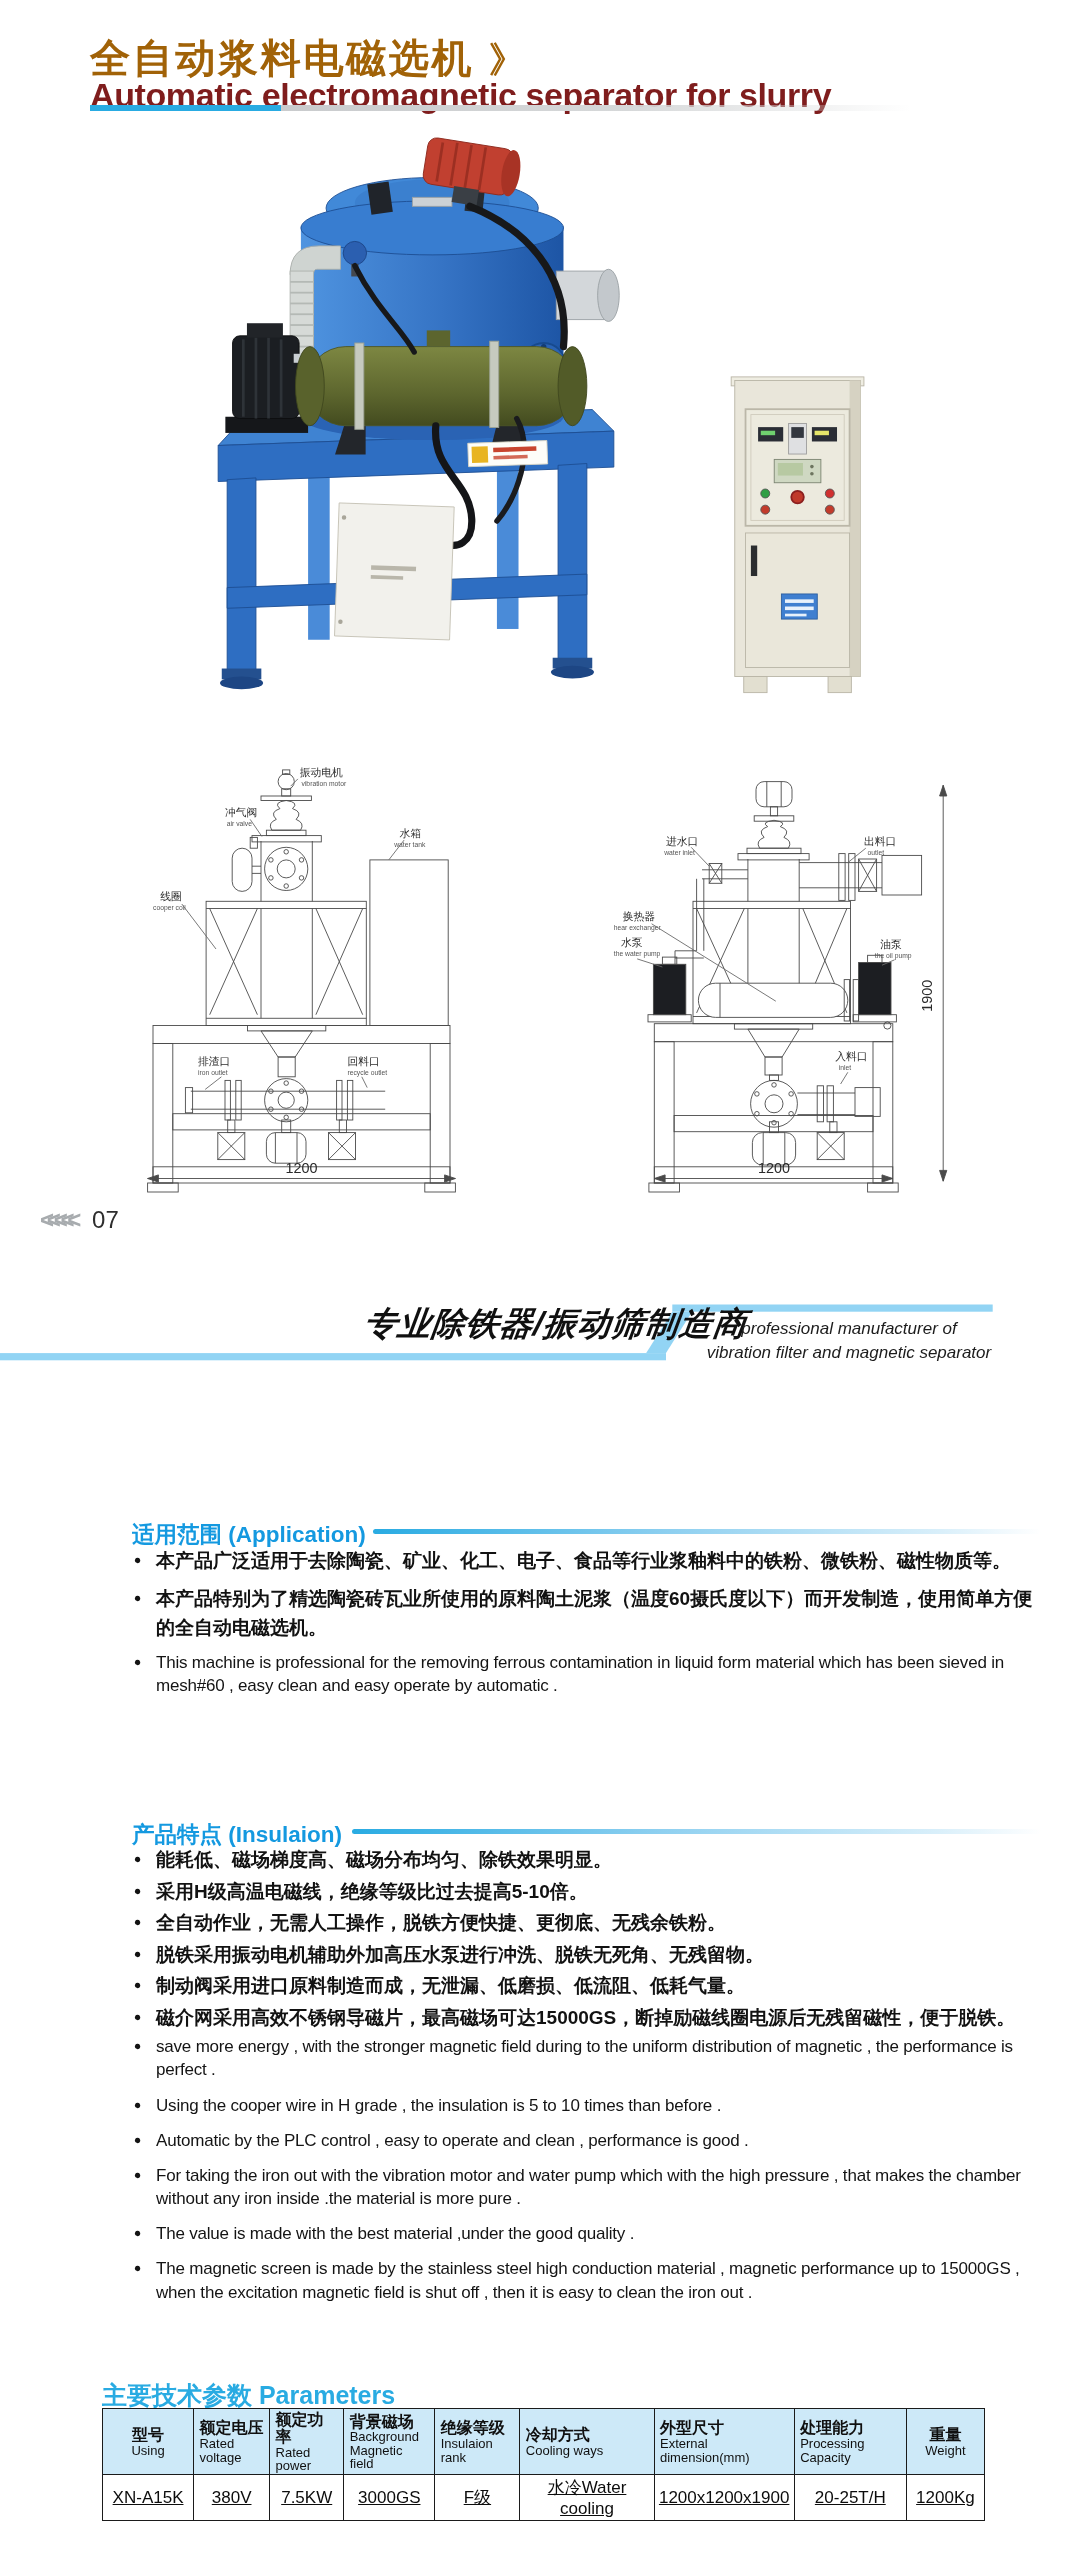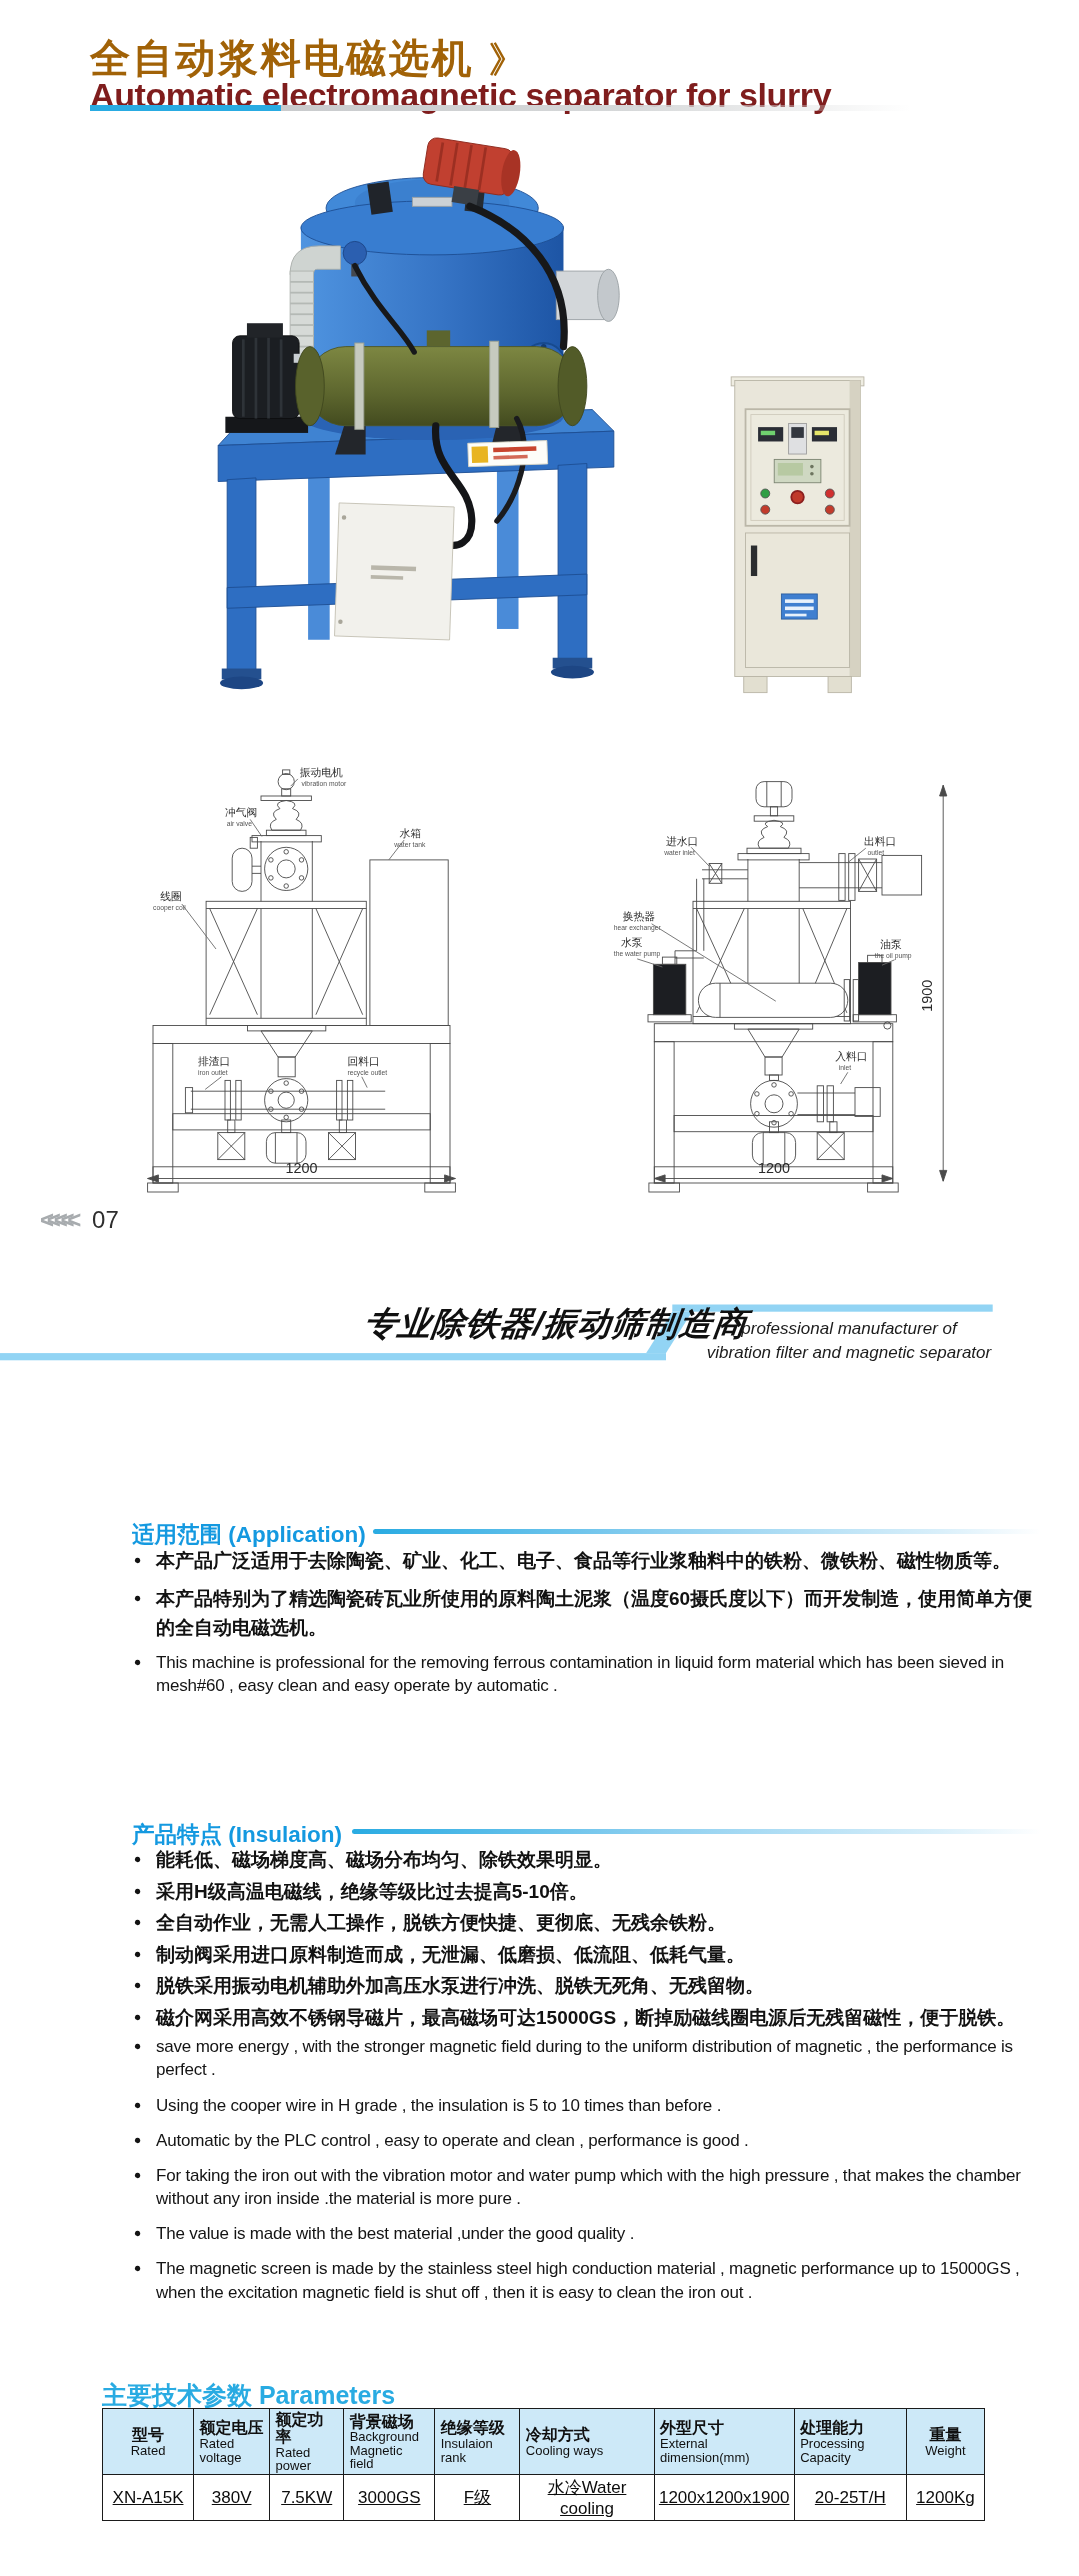--- a/index.html
+++ b/index.html
@@ -508,22 +508,22 @@
 
   <div class="section" style="top:1819px;">
     <div class="section-head">
       <span class="section-title">产品特点 (Insulaion)</span>
       <div class="section-rule rule-feat"></div>
     </div>
     <ul class="bullets cn-b tight mt16">
       <li>能耗低、磁场梯度高、磁场分布均匀、除铁效果明显。</li>
       <li>采用H级高温电磁线，绝缘等级比过去提高5-10倍。</li>
       <li>全自动作业，无需人工操作，脱铁方便快捷、更彻底、无残余铁粉。</li>
+      <li>脱铁采用振动电机辅助外加高压水泵进行冲洗、脱铁无死角、无残留物。</li>
       <li>制动阀采用进口原料制造而成，无泄漏、低磨损、低流阻、低耗气量。</li>
-      <li>脱铁采用振动电机辅助外加高压水泵进行冲洗、脱铁无死角、无残留物。</li>
       <li>磁介网采用高效不锈钢导磁片，最高磁场可达15000GS，断掉励磁线圈电源后无残留磁性，便于脱铁。</li>
     </ul>
     <ul class="bullets en-b mt40">
       <li>save more energy , with the stronger magnetic field during to the uniform distribution of magnetic , the performance is perfect .</li>
       <li>Using the cooper wire in H grade , the insulation is 5 to 10 times than before .</li>
       <li>Automatic by the PLC control , easy to operate and clean , performance is good .</li>
       <li>For taking the iron out with the vibration motor and water pump which with the high pressure , that makes the chamber without any iron inside .the material is more pure .</li>
       <li>The value is made with the best material ,under the good quality .</li>
       <li>The magnetic screen is made by the stainless steel high conduction material , magnetic performance up to 15000GS , when the excitation magnetic field is shut off , then it is easy to clean the iron out .</li>
     </ul>
@@ -539,21 +539,21 @@
         <col style="width:85px">
         <col style="width:134px">
       <col style="width:140px">
         <col style="width:112px">
         <col style="width:78px">
     </colgroup>
     <tbody>
         <tr>
       <th class="c">
         <div class="th-cn">型号</div>
-        <div class="th-en">Rated</div>
+        <div class="th-en">Using</div>
       </th>
       <th>
         <div class="th-cn">额定电压</div>
         <div class="th-en">Rated voltage</div>
       </th>
       <th>
         <div class="th-cn">额定功率</div>
         <div class="th-en">Rated power</div>
       </th>
       <th>

